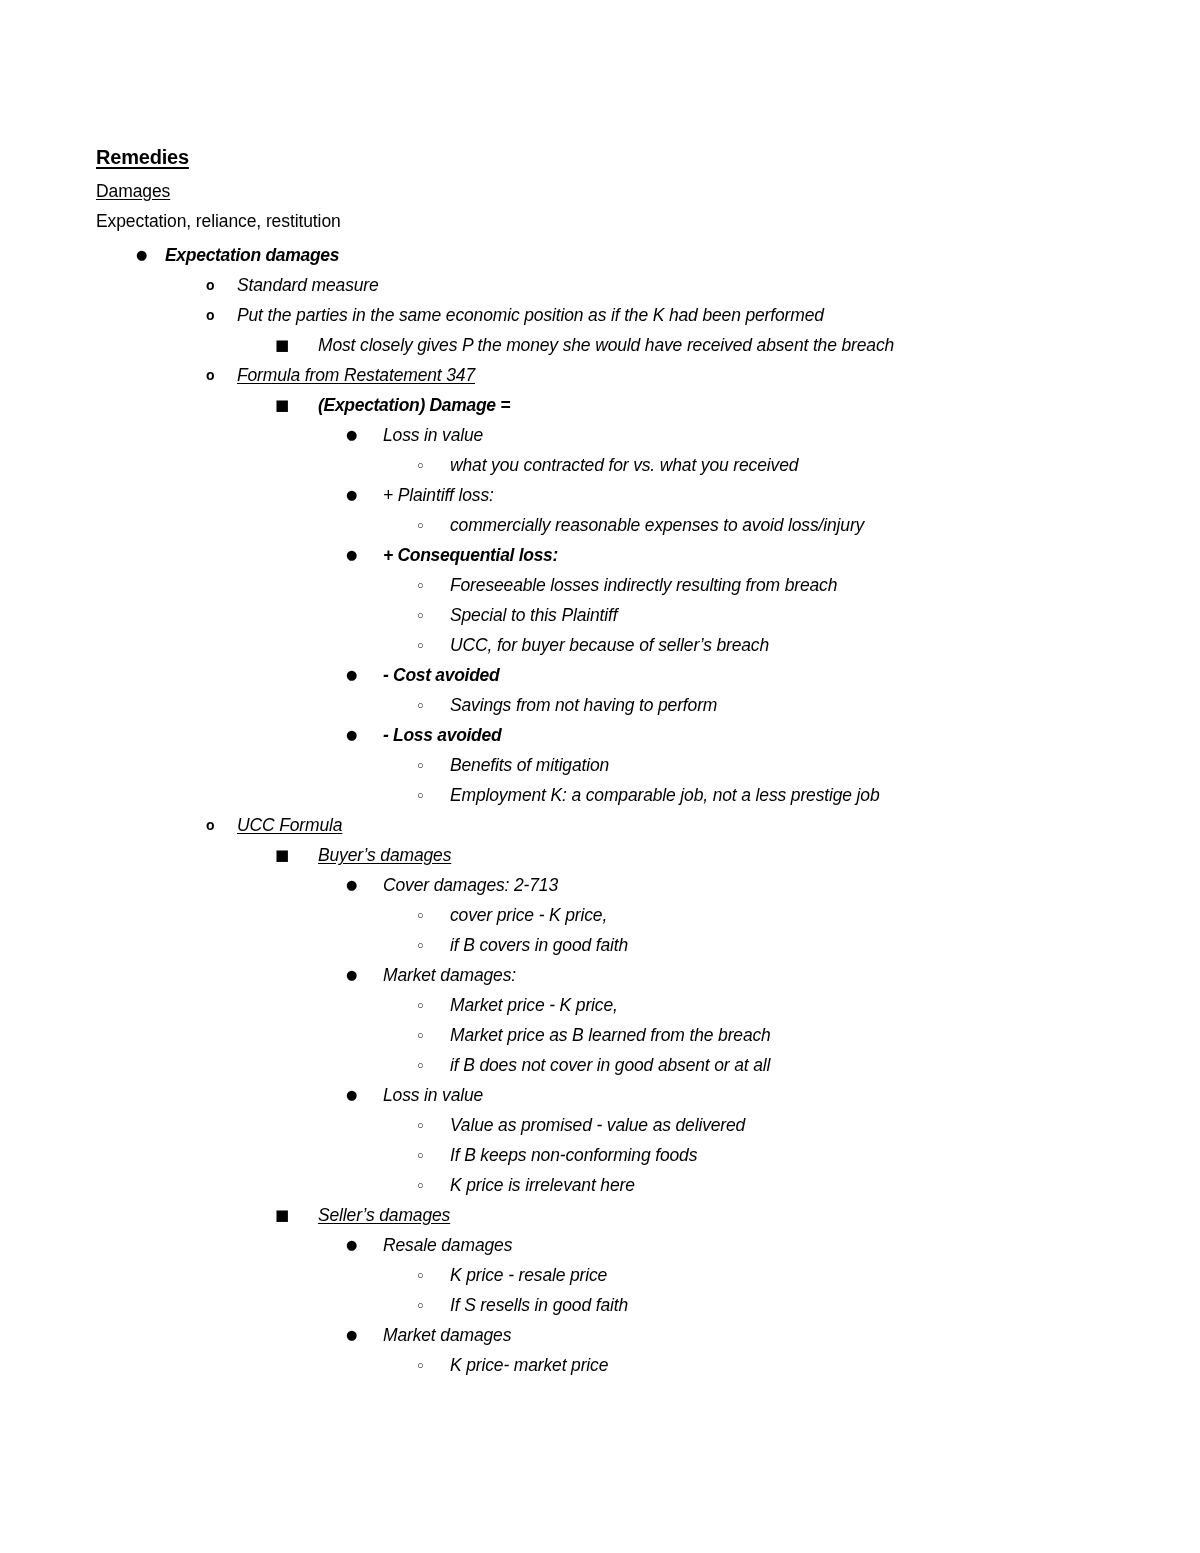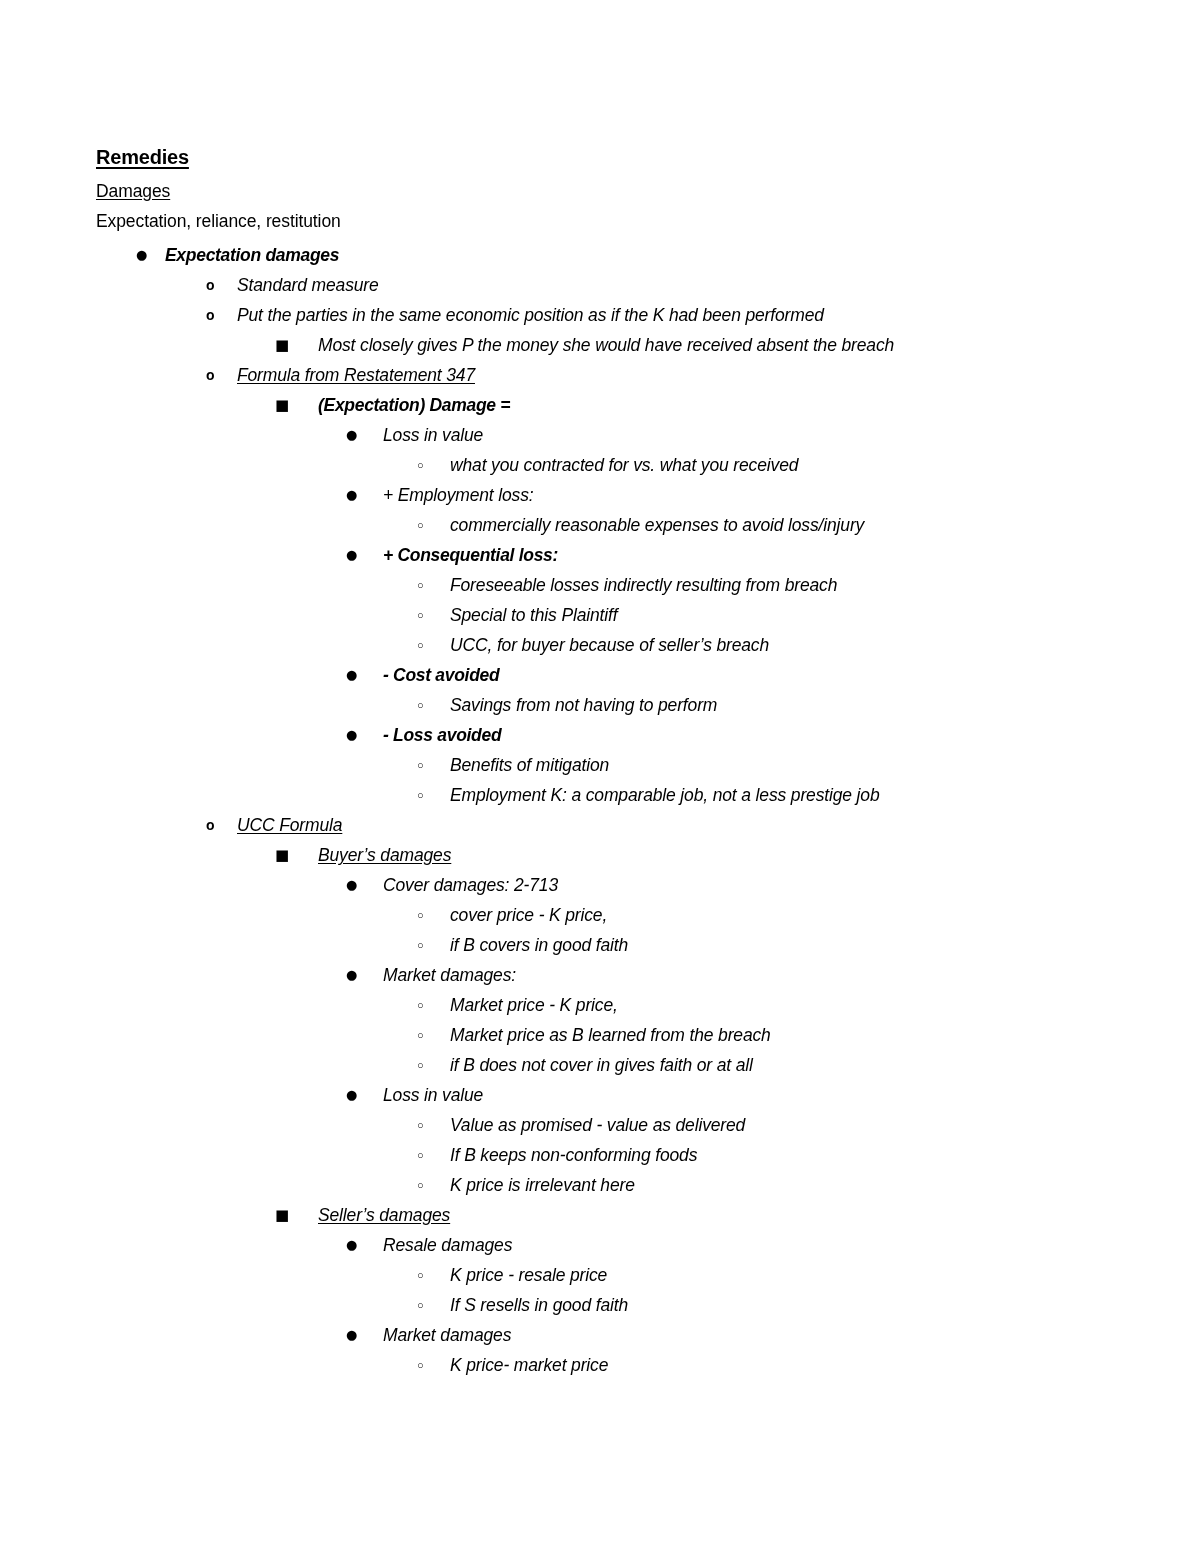--- a/index.html
+++ b/index.html
@@ -144,21 +144,21 @@
         <div class="row lvl4" style="top: 420px;">
           <span class="bullet">●</span>
           <span class="txt">Loss in value</span>
         </div>
         <div class="row lvl5" style="top: 450px;">
           <span class="bullet">○</span>
           <span class="txt">what you contracted for  vs. what you received</span>
         </div>
         <div class="row lvl4" style="top: 480px;">
           <span class="bullet">●</span>
-          <span class="txt">+ Employment loss:</span>
+          <span class="txt">+ Plaintiff loss:</span>
         </div>
         <div class="row lvl5" style="top: 510px;">
           <span class="bullet">○</span>
           <span class="txt">commercially reasonable expenses to avoid loss/injury</span>
         </div>
         <div class="row lvl4 b" style="top: 540px;">
           <span class="bullet">●</span>
           <span class="txt">+ Consequential loss:</span>
         </div>
         <div class="row lvl5" style="top: 570px;">
@@ -220,21 +220,21 @@
         <div class="row lvl5" style="top: 990px;">
           <span class="bullet">○</span>
           <span class="txt">Market price - K price,</span>
         </div>
         <div class="row lvl5" style="top: 1020px;">
           <span class="bullet">○</span>
           <span class="txt">Market price as B learned from the breach</span>
         </div>
         <div class="row lvl5" style="top: 1050px;">
           <span class="bullet">○</span>
-          <span class="txt">if B does not cover in gives faith or at all</span>
+          <span class="txt">if B does not cover in good absent or at all</span>
         </div>
         <div class="row lvl4" style="top: 1080px;">
           <span class="bullet">●</span>
           <span class="txt">Loss in value</span>
         </div>
         <div class="row lvl5" style="top: 1110px;">
           <span class="bullet">○</span>
           <span class="txt">Value as promised - value as delivered</span>
         </div>
         <div class="row lvl5" style="top: 1140px;">

